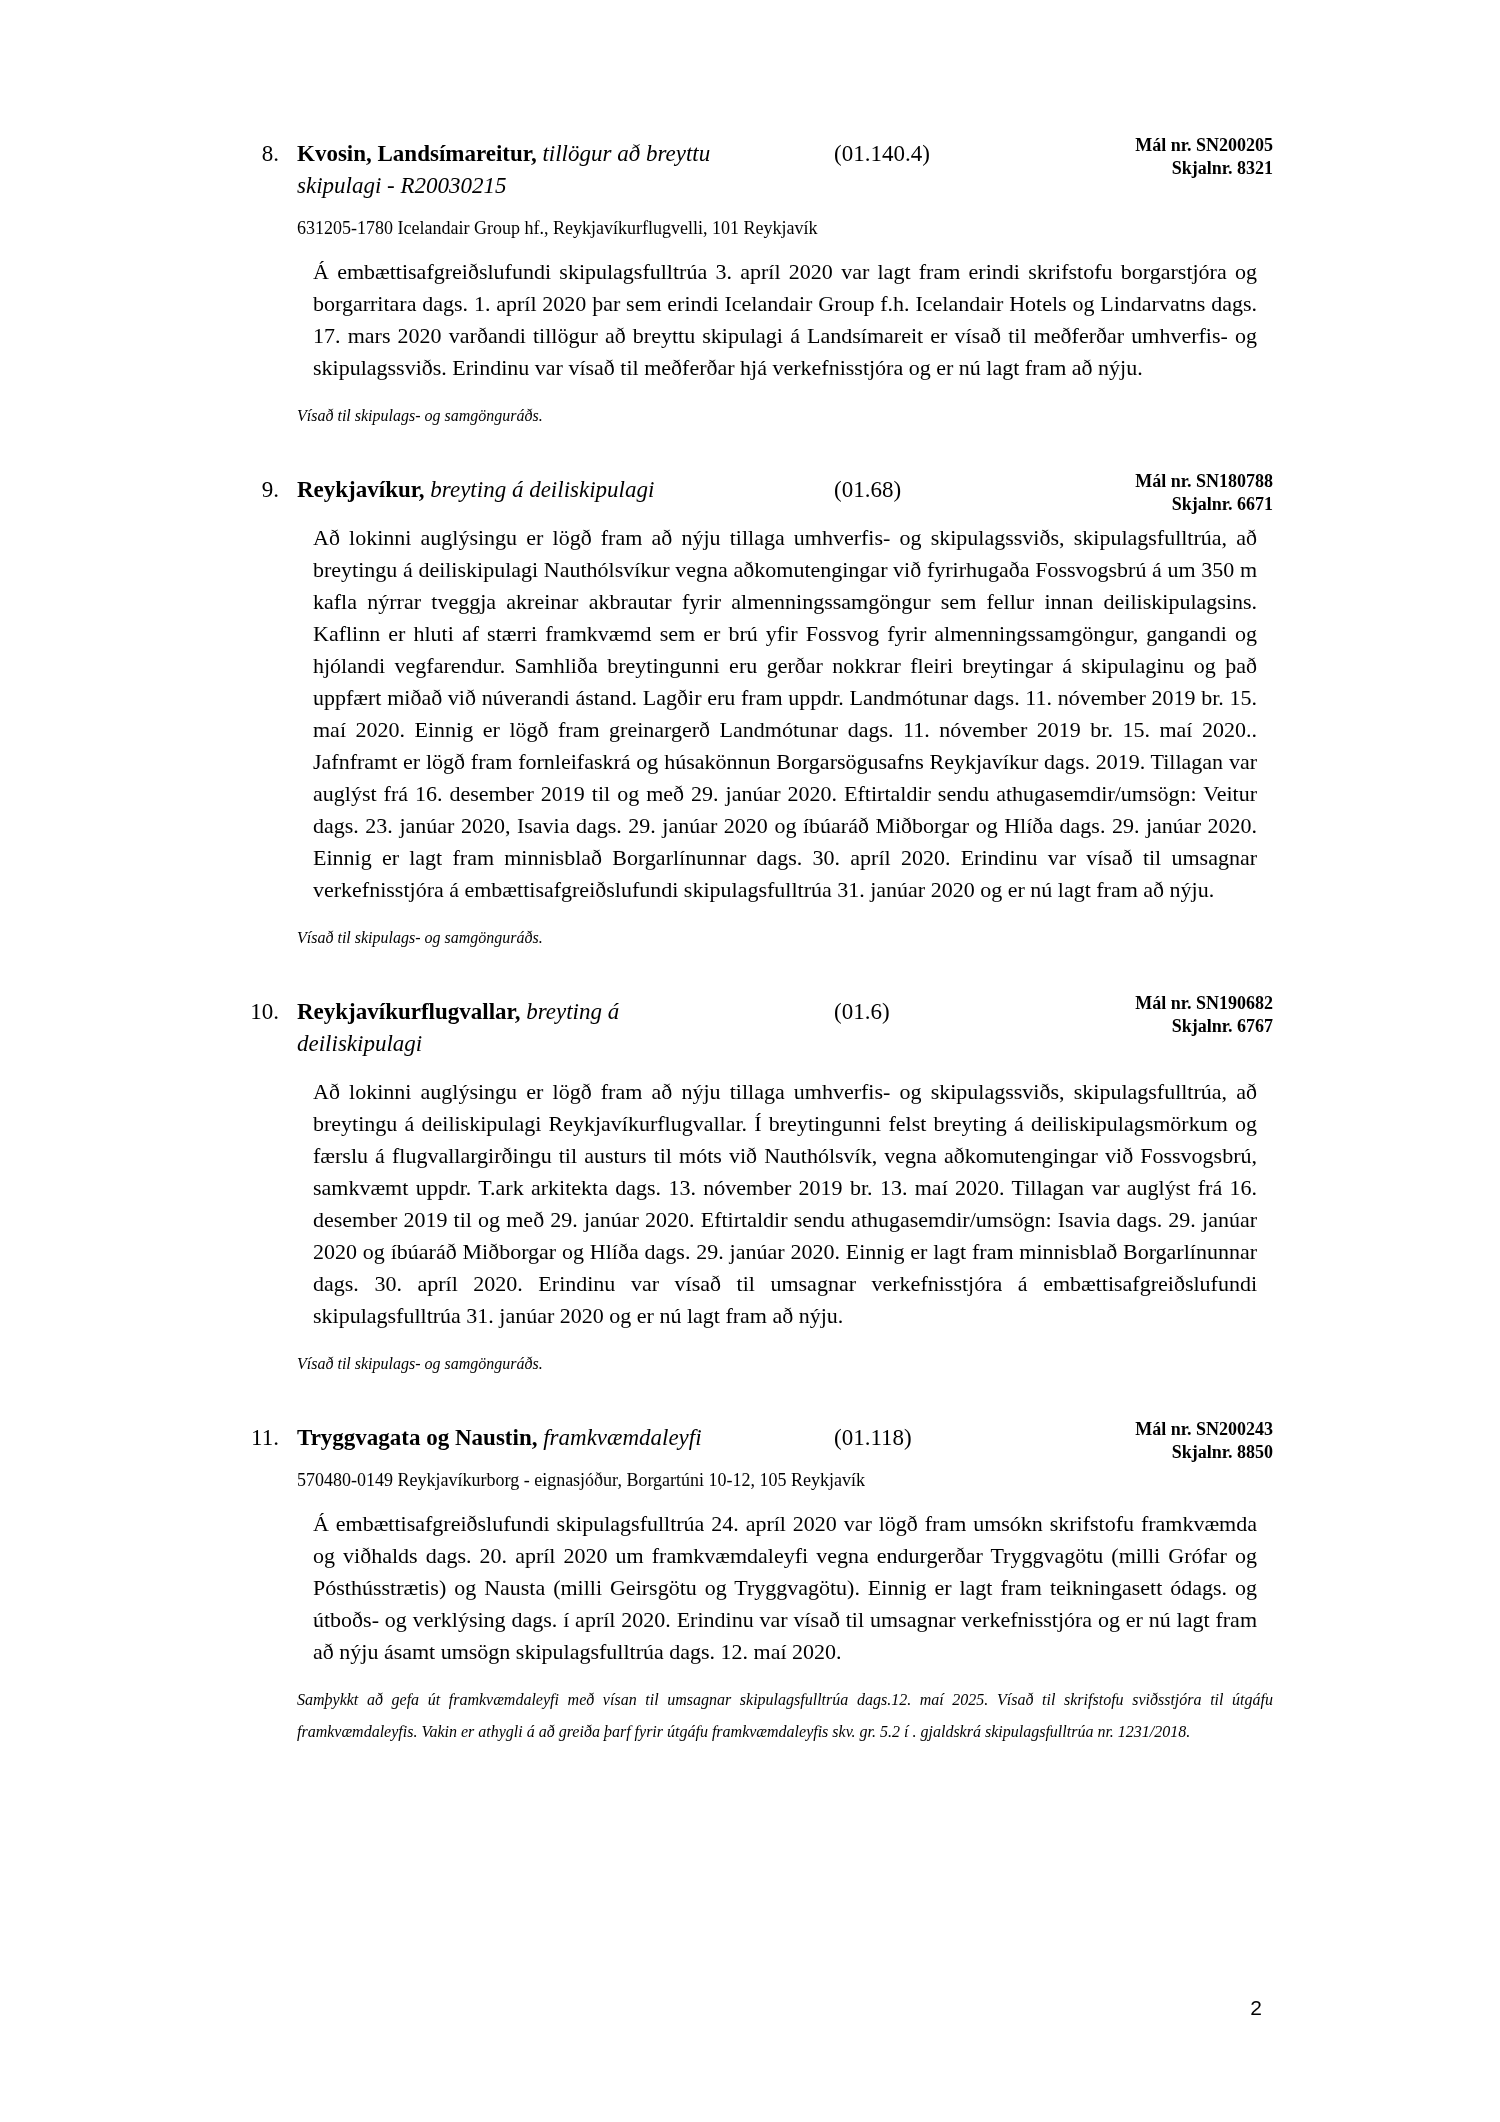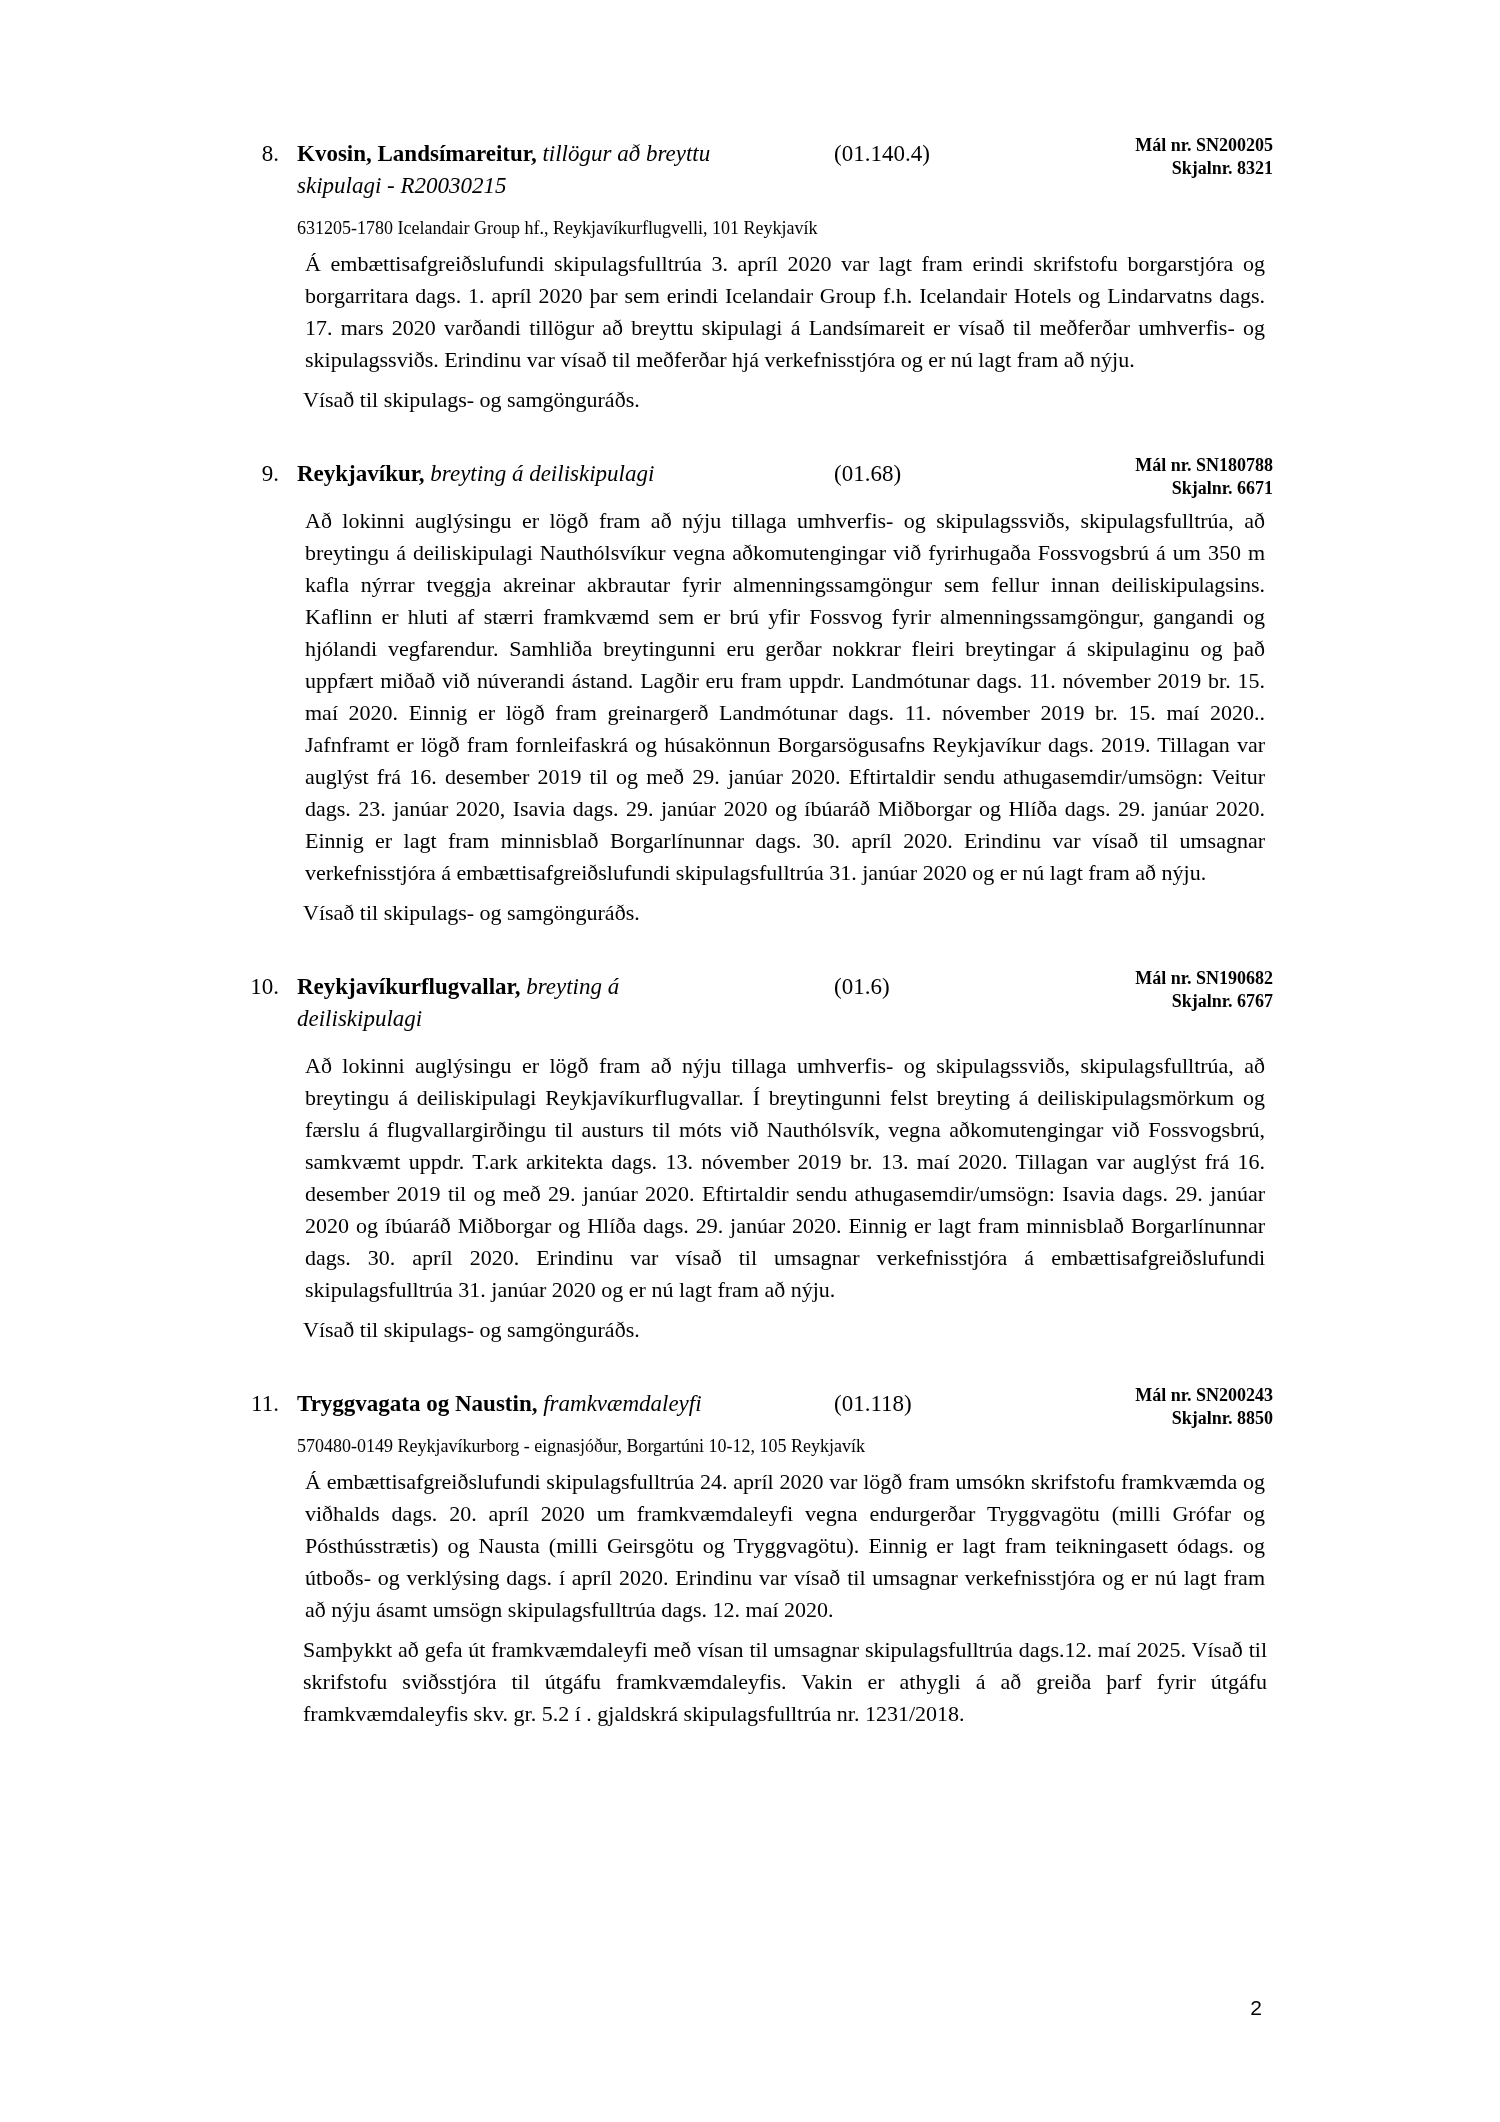--- a/index.html
+++ b/index.html
@@ -49,27 +49,28 @@
     text-align: right;
     font-size: 18px;
     line-height: 23px;
     font-weight: bold;
   }
   .sublines { font-size: 18px; line-height: 23px; margin-top: 15px; }
   .body-par {
     font-size: 22px;
     line-height: 32px;
     text-align: justify;
-    margin: 8px;
+    margin: 16px;
   }
   .decision {
-    font-size: 22px;
+    font-size: 16px;
     line-height: 32px;
+    font-style: italic;
     text-align: justify;
-    margin: 6px;
+    margin: 0;
   }
   .page-number {
     position: absolute;
     right: 238px;
     top: 1996px;
     font-family: "Liberation Sans", "DejaVu Sans", sans-serif;
     font-size: 21px;
   }
 </style>
 </head>

